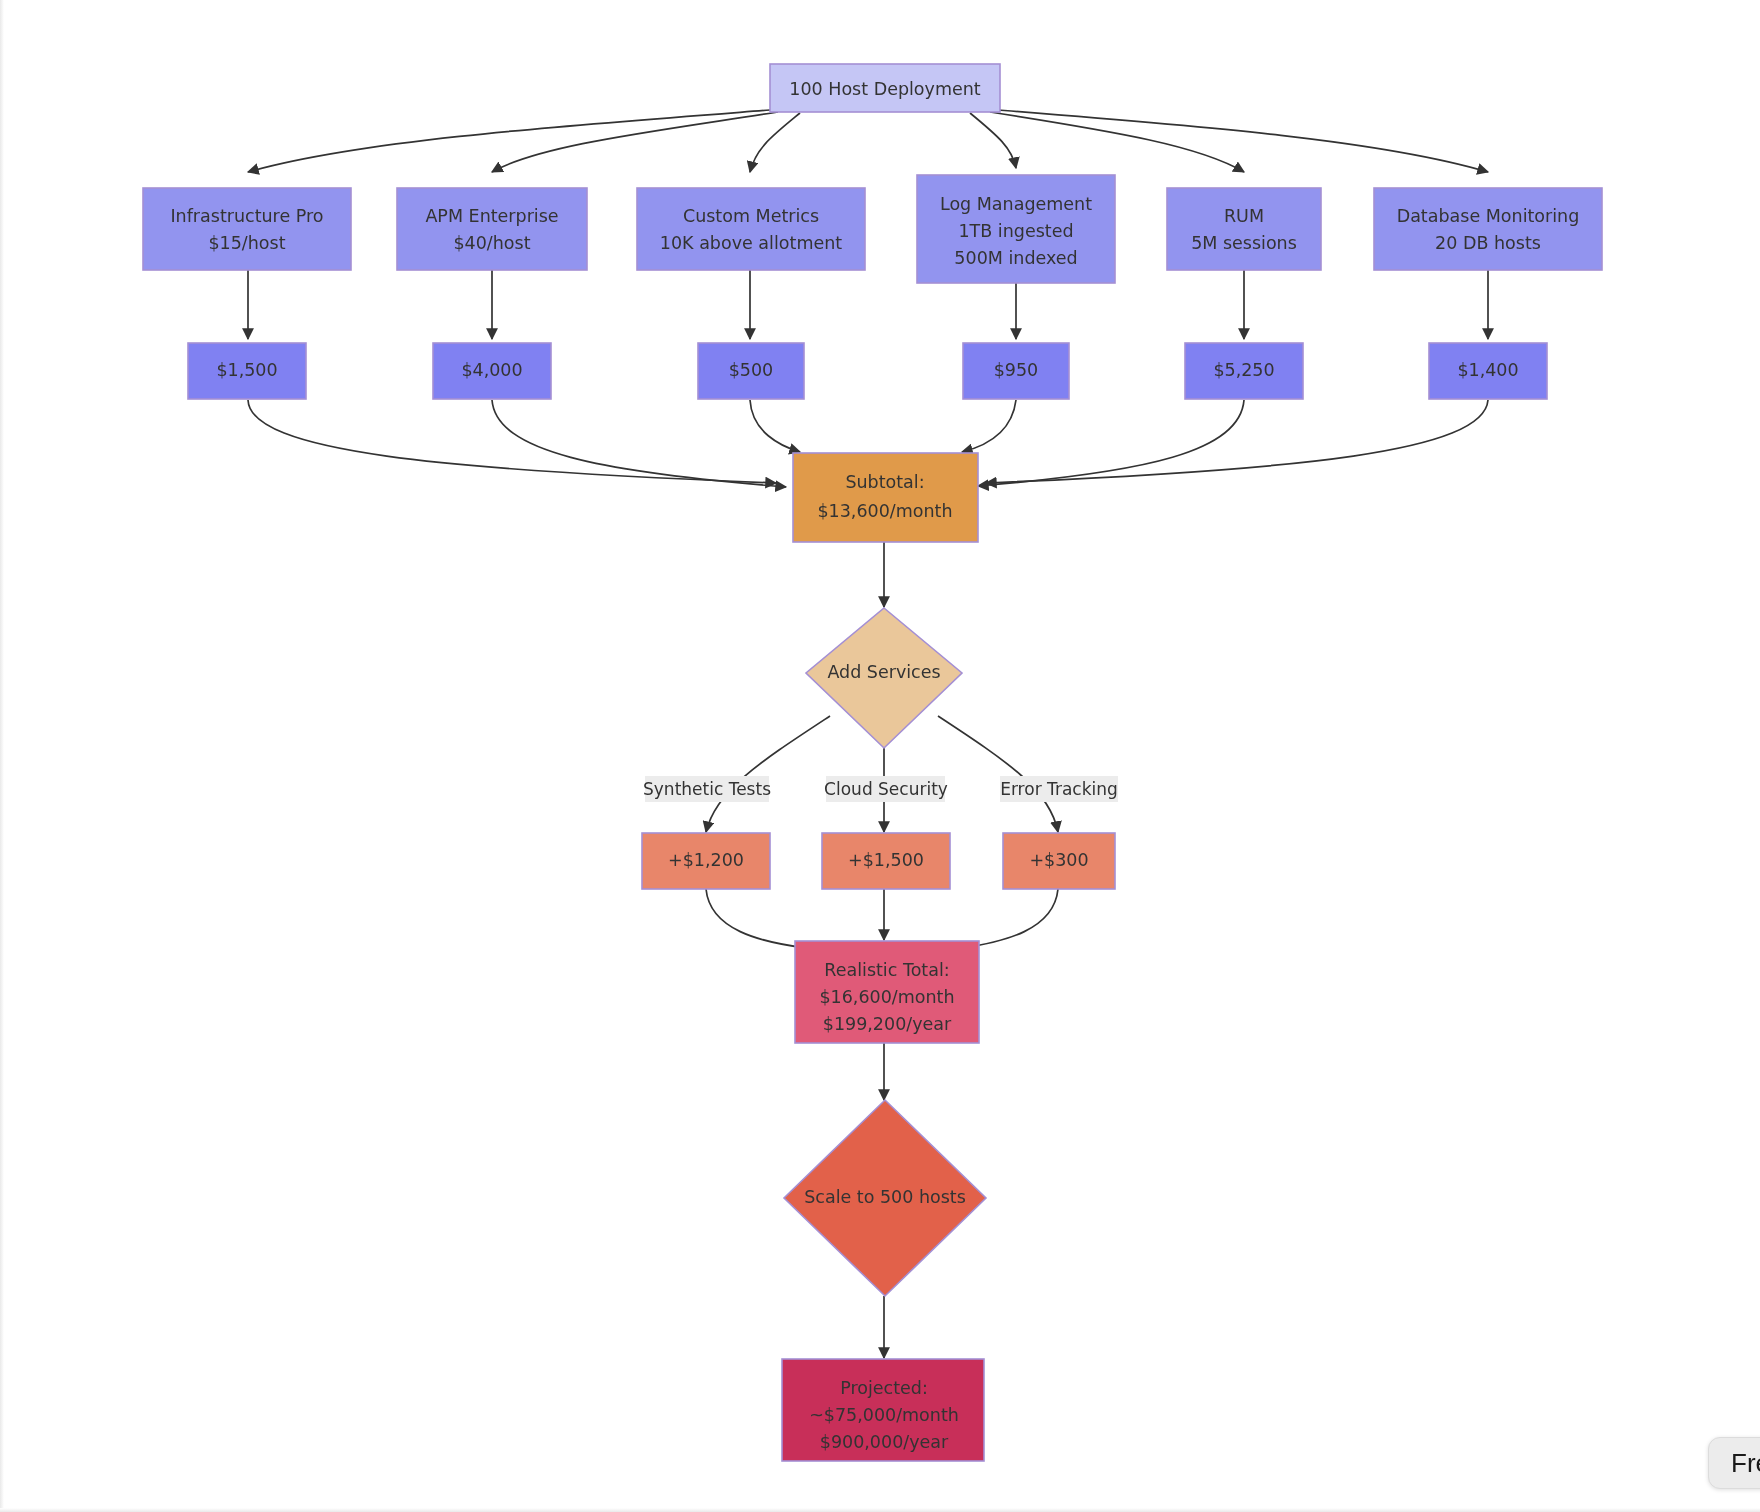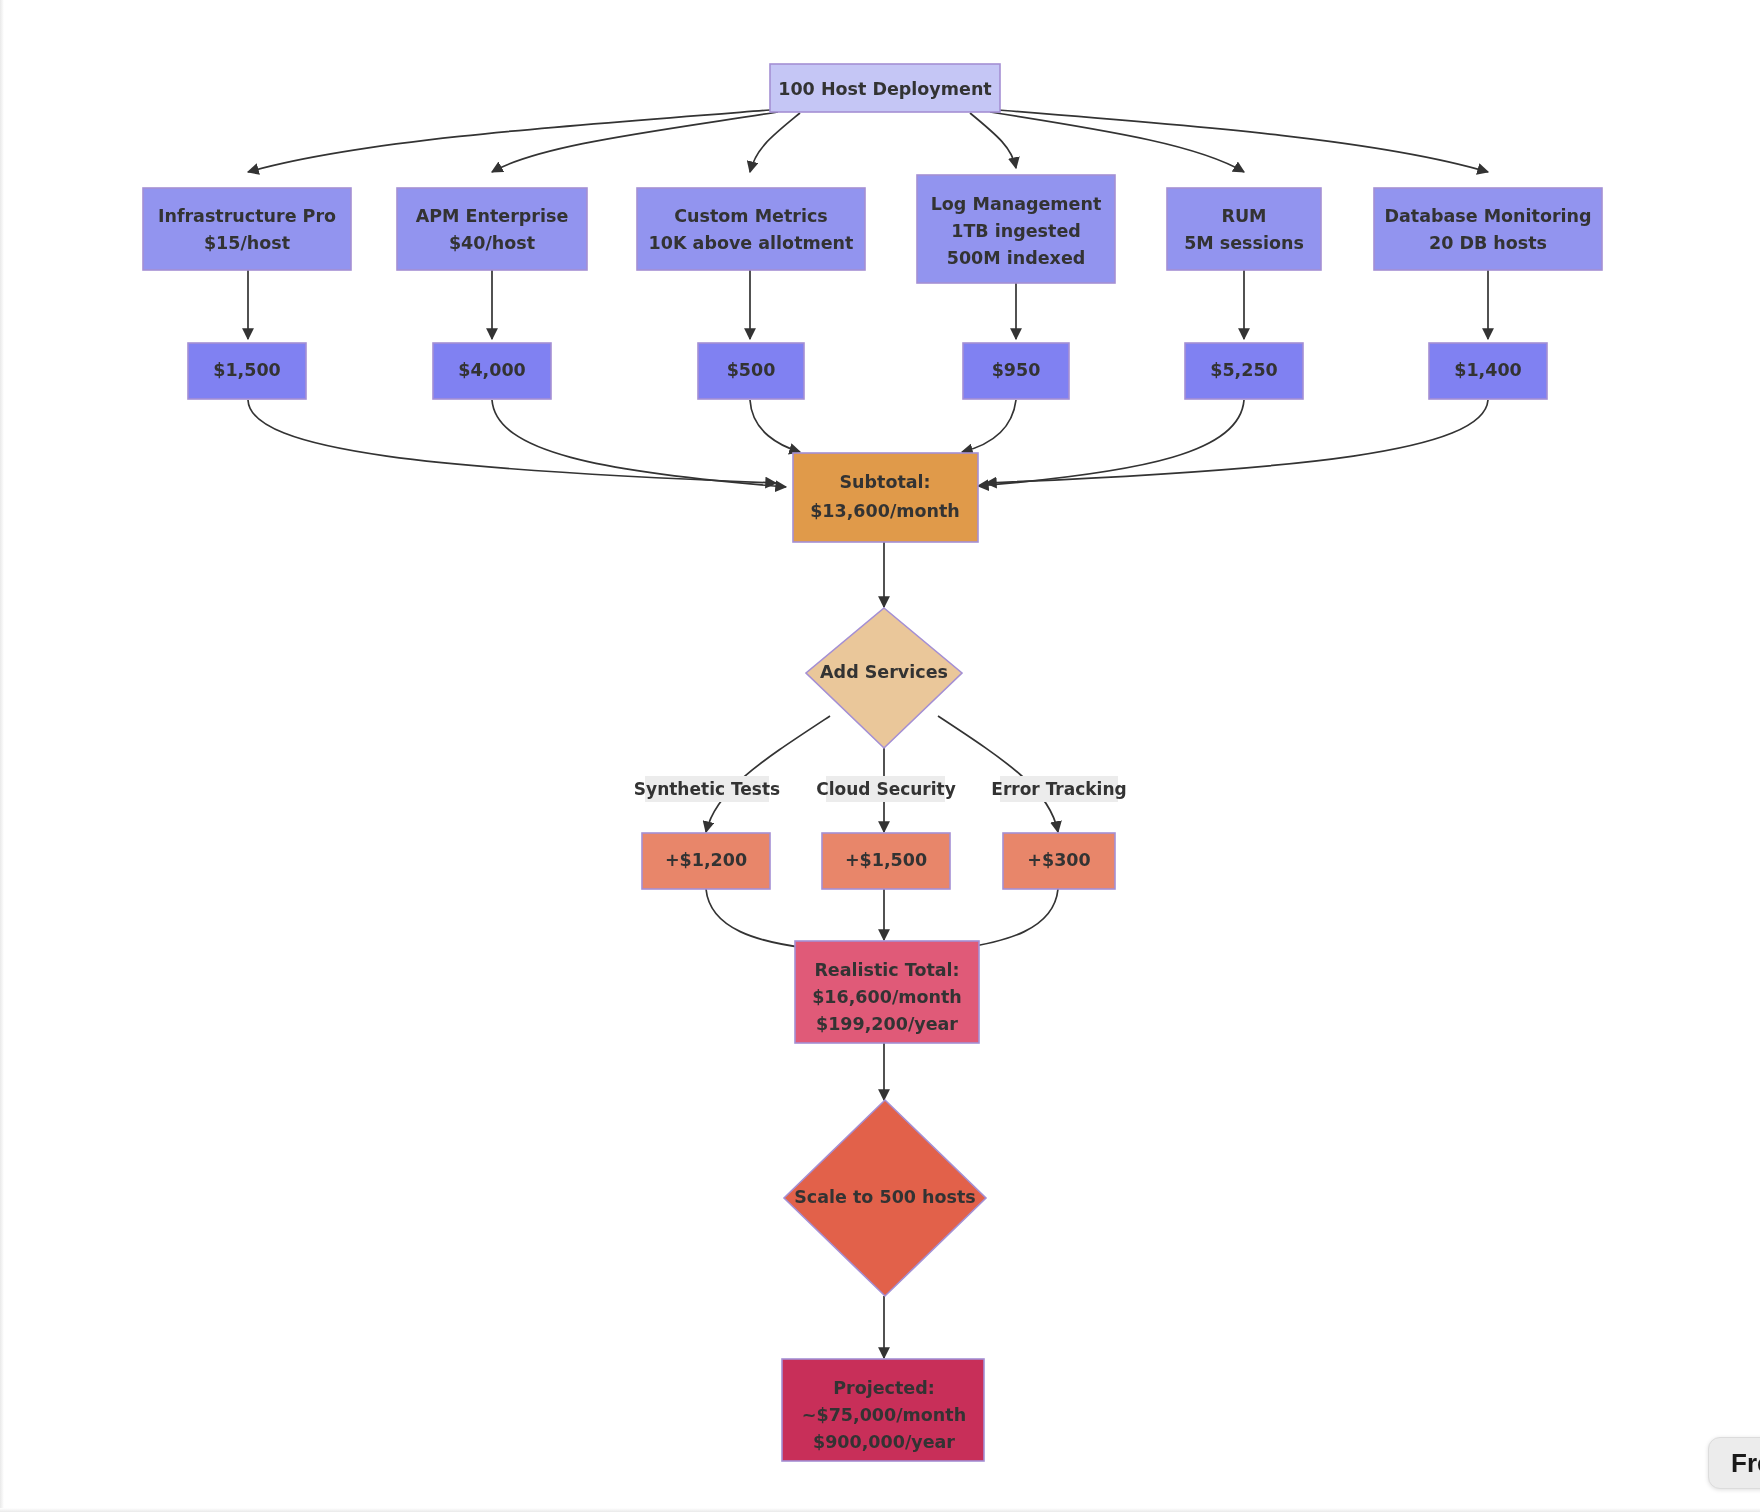--- a/index.html
+++ b/index.html
@@ -3,21 +3,21 @@
 <meta charset="utf-8">
 <style>
   * { box-sizing: border-box; }
   html, body {
     margin: 0; padding: 0;
     width: 1760px; height: 1512px;
     background: #ffffff;
     font-family: "DejaVu Sans", sans-serif;
     overflow: hidden;
   }
-  #stage { position: relative; width: 1760px; height: 1512px; background:#fff;font-weight:bold; }
+  #stage { position: relative; width: 1760px; height: 1512px; background:#fff; }
   svg#flow { position:absolute; left:0; top:0; width:1760px; height:1512px; }
 
   .node-rect { stroke-width: 1.6px; }
   .node-label {
     font-family: "DejaVu Sans", sans-serif;
     font-size: 17.5px;
     fill: #333333;
     text-anchor: middle;
     dominant-baseline: middle;
   }

